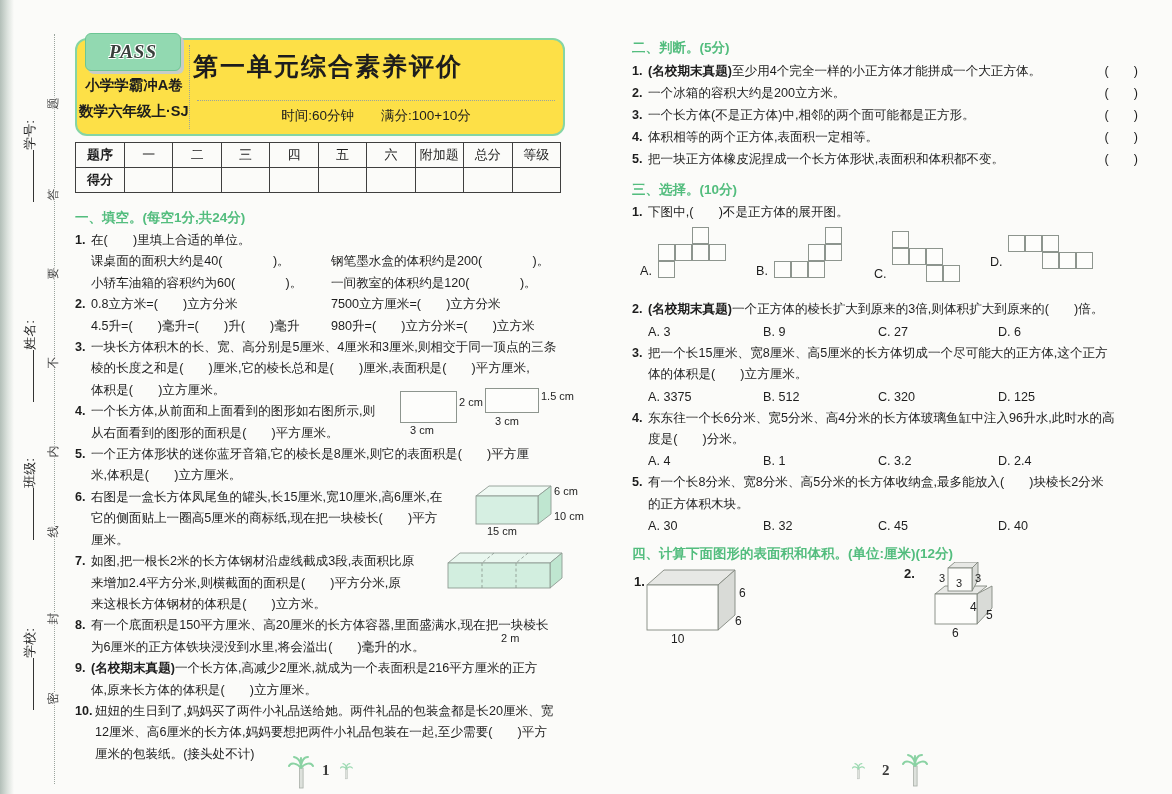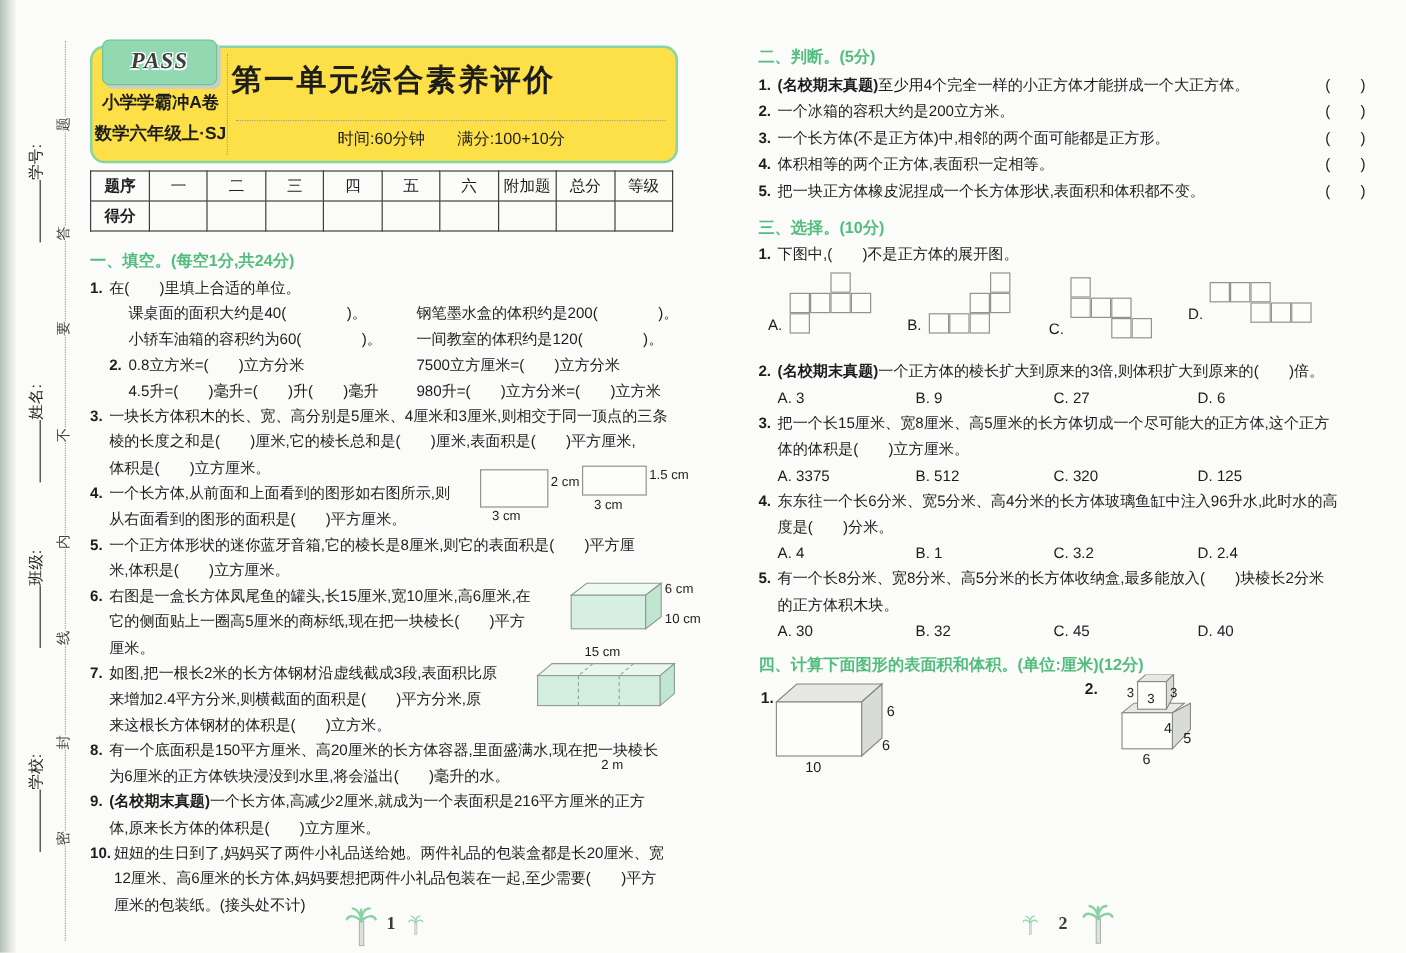--- a/index.html
+++ b/index.html
@@ -45,21 +45,21 @@
   .stable th.first,.stable td.first{width:48px;font-weight:bold;}
 
   
   .lpage{position:absolute;left:75px;top:198px;width:494px;padding-top:8px;}
   .rpage{position:absolute;left:632px;top:30px;width:506px;}
   .rblock{position:absolute;left:0;width:506px;}
   .shead{color:#53bd7e;font-weight:bold;font-size:13.5px;line-height:24px;white-space:nowrap;}
   .ln{position:relative;padding-left:16px;line-height:21.4px;font-size:12.6px;white-space:nowrap;}
   .ln20{padding-left:20px;}
   .qno{position:absolute;left:0;font-weight:bold;}
-  .cols{display:flex;margin-left:16px;}
+  .cols{display:flex;}
   .c1{display:inline-block;width:240px;flex:none;}
   .jln{position:relative;display:flex;justify-content:space-between;
     padding-left:16px;line-height:22px;font-size:12.6px;}
   .opts{line-height:22px;font-size:12.6px;padding-left:16px;white-space:nowrap;}
   .opts span{display:inline-block;}
   .opts span:nth-child(1){width:115px;}
   .opts span:nth-child(2){width:115px;}
   .opts span:nth-child(3){width:120px;}
 
   
@@ -208,21 +208,21 @@
 
     <div class="fig" style="left:400px;top:284px;">
       <svg width="100" height="56" viewBox="0 0 100 56">
         <polygon points="1,14 14,4 76,4 63,14" fill="#eff9f3" stroke="#8f9b93" stroke-width="0.9"></polygon>
         <polygon points="63,14 76,4 76,32 63,42" fill="#bfe6d0" stroke="#8f9b93" stroke-width="0.9"></polygon>
         <rect x="1" y="14" width="62" height="28" fill="#d6efe2" stroke="#8f9b93" stroke-width="0.9"></rect>
         <text x="79" y="13" font-size="10.5"> </text>
       </svg>
       <span class="figlab" style="left:79px;top:3px;">6 cm</span>
       <span class="figlab" style="left:79px;top:28px;">10 cm</span>
-      <span class="figlab" style="left:12px;top:56px;">15 cm</span>
+      <span class="figlab" style="left:12px;top:43px;">15 cm</span>
     </div>
 
     <div class="fig" style="left:372px;top:352px;">
       <svg width="130" height="42" viewBox="0 0 130 42">
         <polygon points="1,13 13,3 115,3 103,13" fill="#e9f7ef" stroke="#8f9b93" stroke-width="0.9"></polygon>
         <polygon points="103,13 115,3 115,28 103,38" fill="#bfe6d0" stroke="#8f9b93" stroke-width="0.9"></polygon>
         <rect x="1" y="13" width="102" height="25" fill="#d2eedf" stroke="#8f9b93" stroke-width="0.9"></rect>
         <path d="M35,13 V38 M69,13 V38 M47,3 L35,13 M81,3 L69,13" fill="none" stroke="#8f9b93" stroke-width="0.9" stroke-dasharray="3,2.5"></path>
       </svg>
       <span class="figlab" style="left:54px;top:42px;margin-top:40px;">2 m</span>

